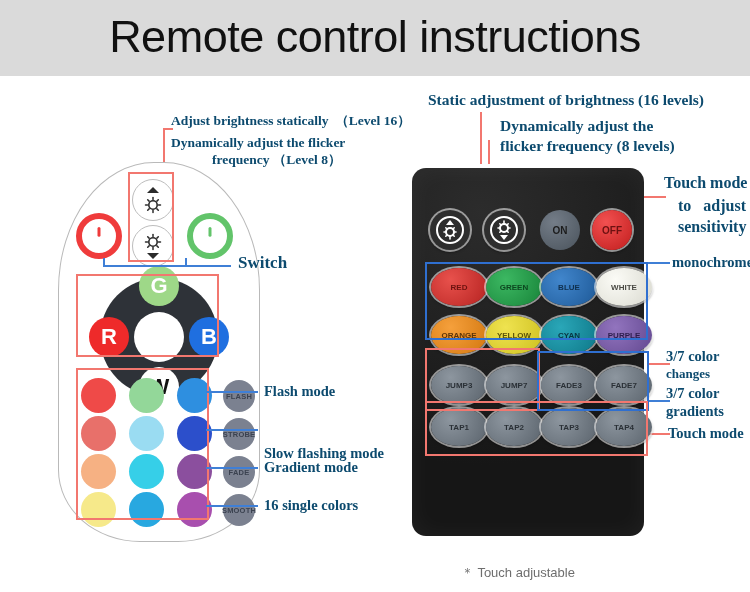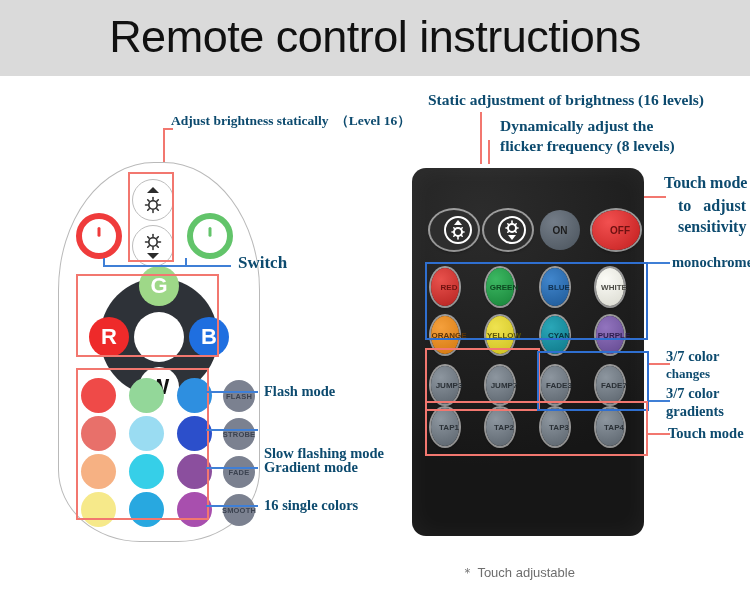--- a/index.html
+++ b/index.html
@@ -70,34 +70,36 @@
 
   
   .black-remote{
     position:absolute;left:412px;top:168px;width:232px;height:368px;
     background:#1b1b1b;border-radius:14px;
     box-shadow:inset 0 0 26px rgba(255,255,255,.05);
     background-image:radial-gradient(circle at 30% 12%, #2c2c2c 0%, #161616 70%);
   }
   .kb{position:absolute;border-radius:50%;display:flex;align-items:center;
       justify-content:center;font-weight:700;font-family:"Liberation Sans",sans-serif;}
-  .kb.rnd{width:20px;height:38px;font-size:8px;}
+  .kb.rnd{width:56px;height:38px;font-size:8px;}
   .kb.big{width:40px;height:40px;}
   .kb span{pointer-events:none;}
-  .ring{box-shadow:0 0 0 2px rgba(255,255,255,.55), 0 2px 3px rgba(0,0,0,.6);padding-left:8px;}
+  .ring{box-shadow:0 0 0 2px rgba(255,255,255,.55), 0 2px 3px rgba(0,0,0,.6);}
 </style>
 </head>
 <body>
 
 <div id="stage">
 
   <div class="header-band"></div>
   <div class="header-title">Remote control instructions</div>
 
   <div class="lbl b" style="left:171px;top:113px;">Adjust brightness statically  （Level 16）</div>
+  <div class="lbl b" style="left:171px;top:135px;">Dynamically adjust the flicker</div>
+  <div class="lbl b" style="left:212px;top:152px;">frequency （Level 8）</div>
 
   <div class="ln v red" style="left:163px;top:128px;height:42px;"></div>
   <div class="ln h red" style="left:163px;top:128px;width:10px;"></div>
 
   <div class="white-remote">
 
     <div class="pwr red-p" style="left:17px;top:50px;">
       <svg width="18" height="18" viewBox="0 0 24 24">
         <path d="M12 2 L12 11" stroke="#ef3b3b" stroke-width="4" stroke-linecap="round" fill="none"></path>
       </svg>

